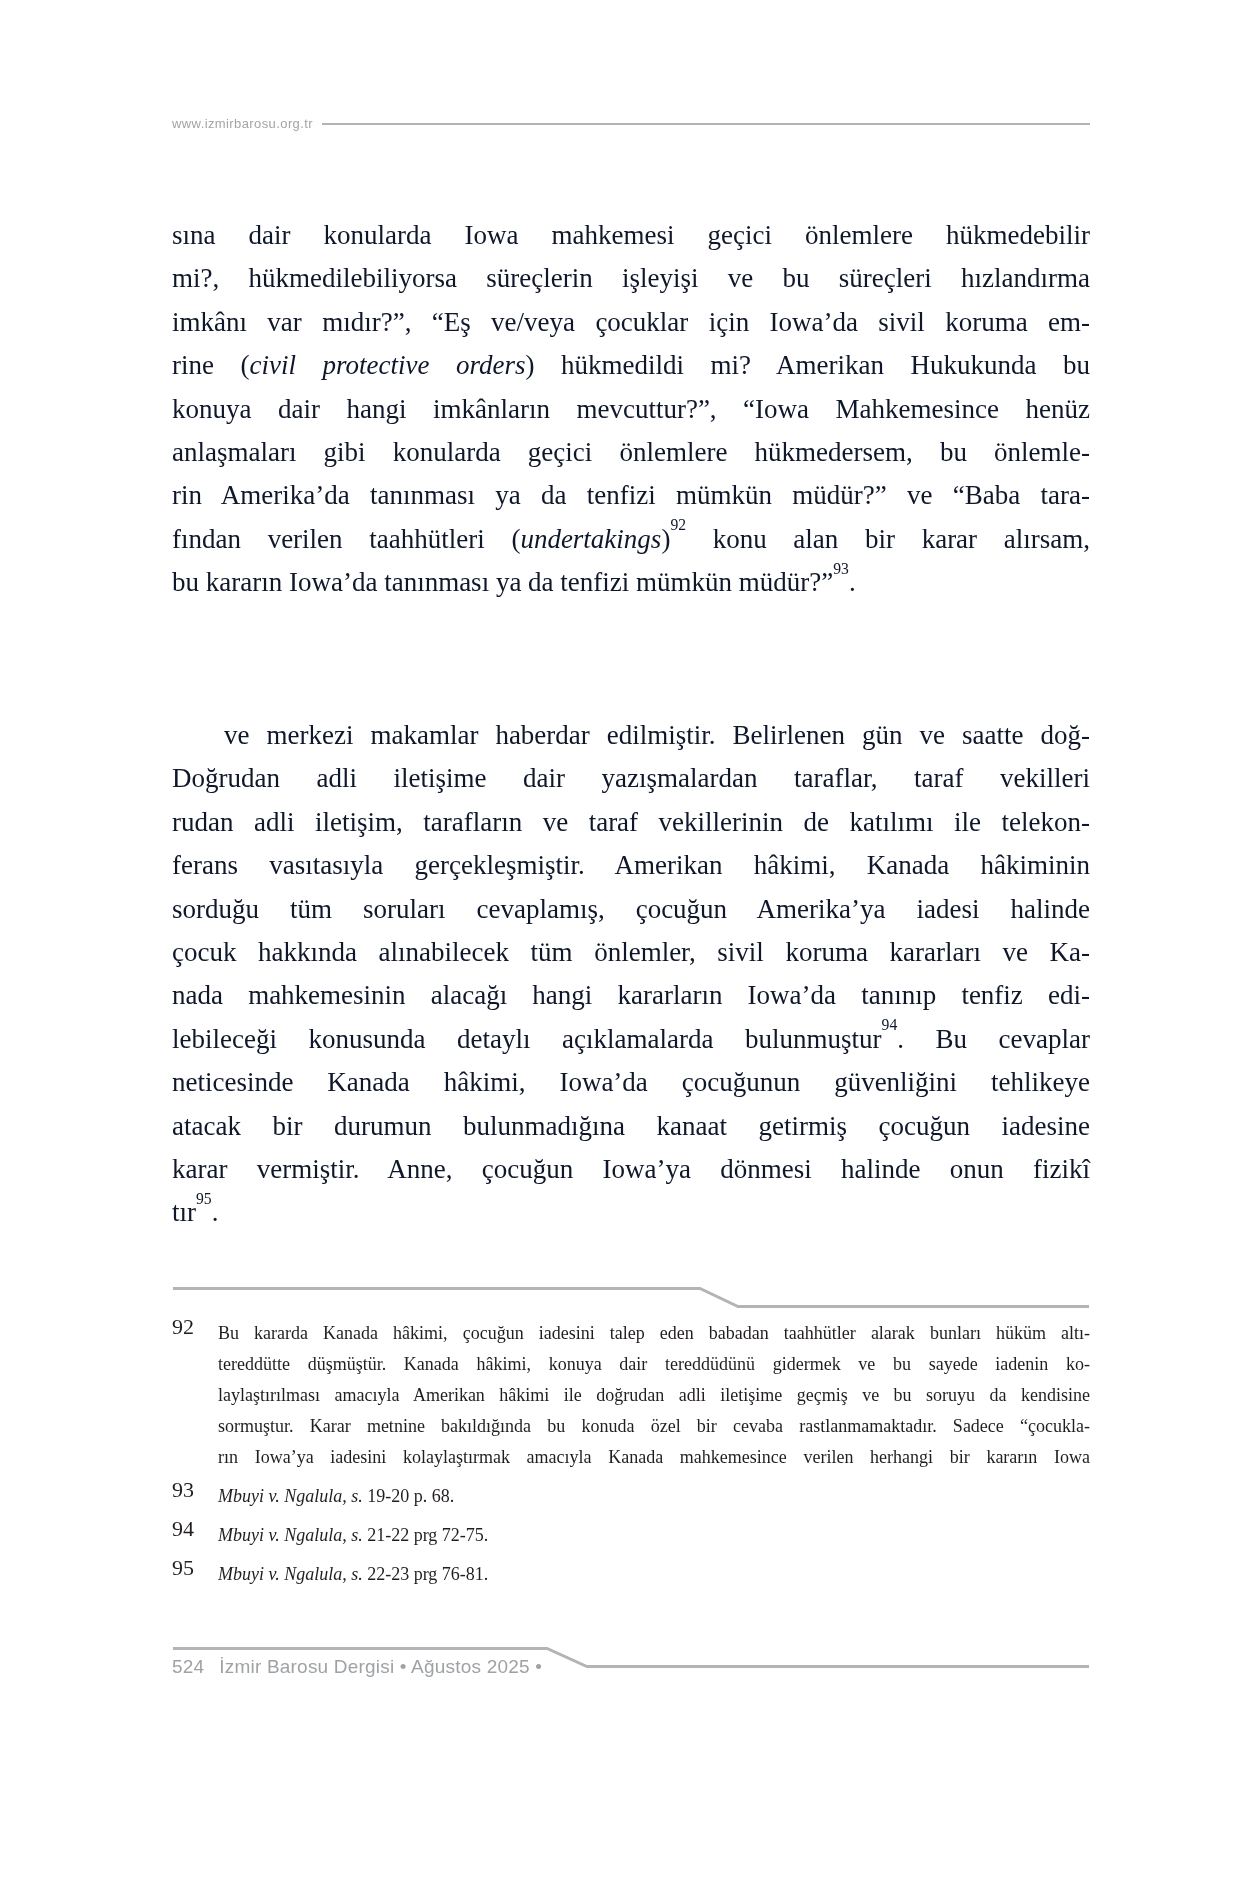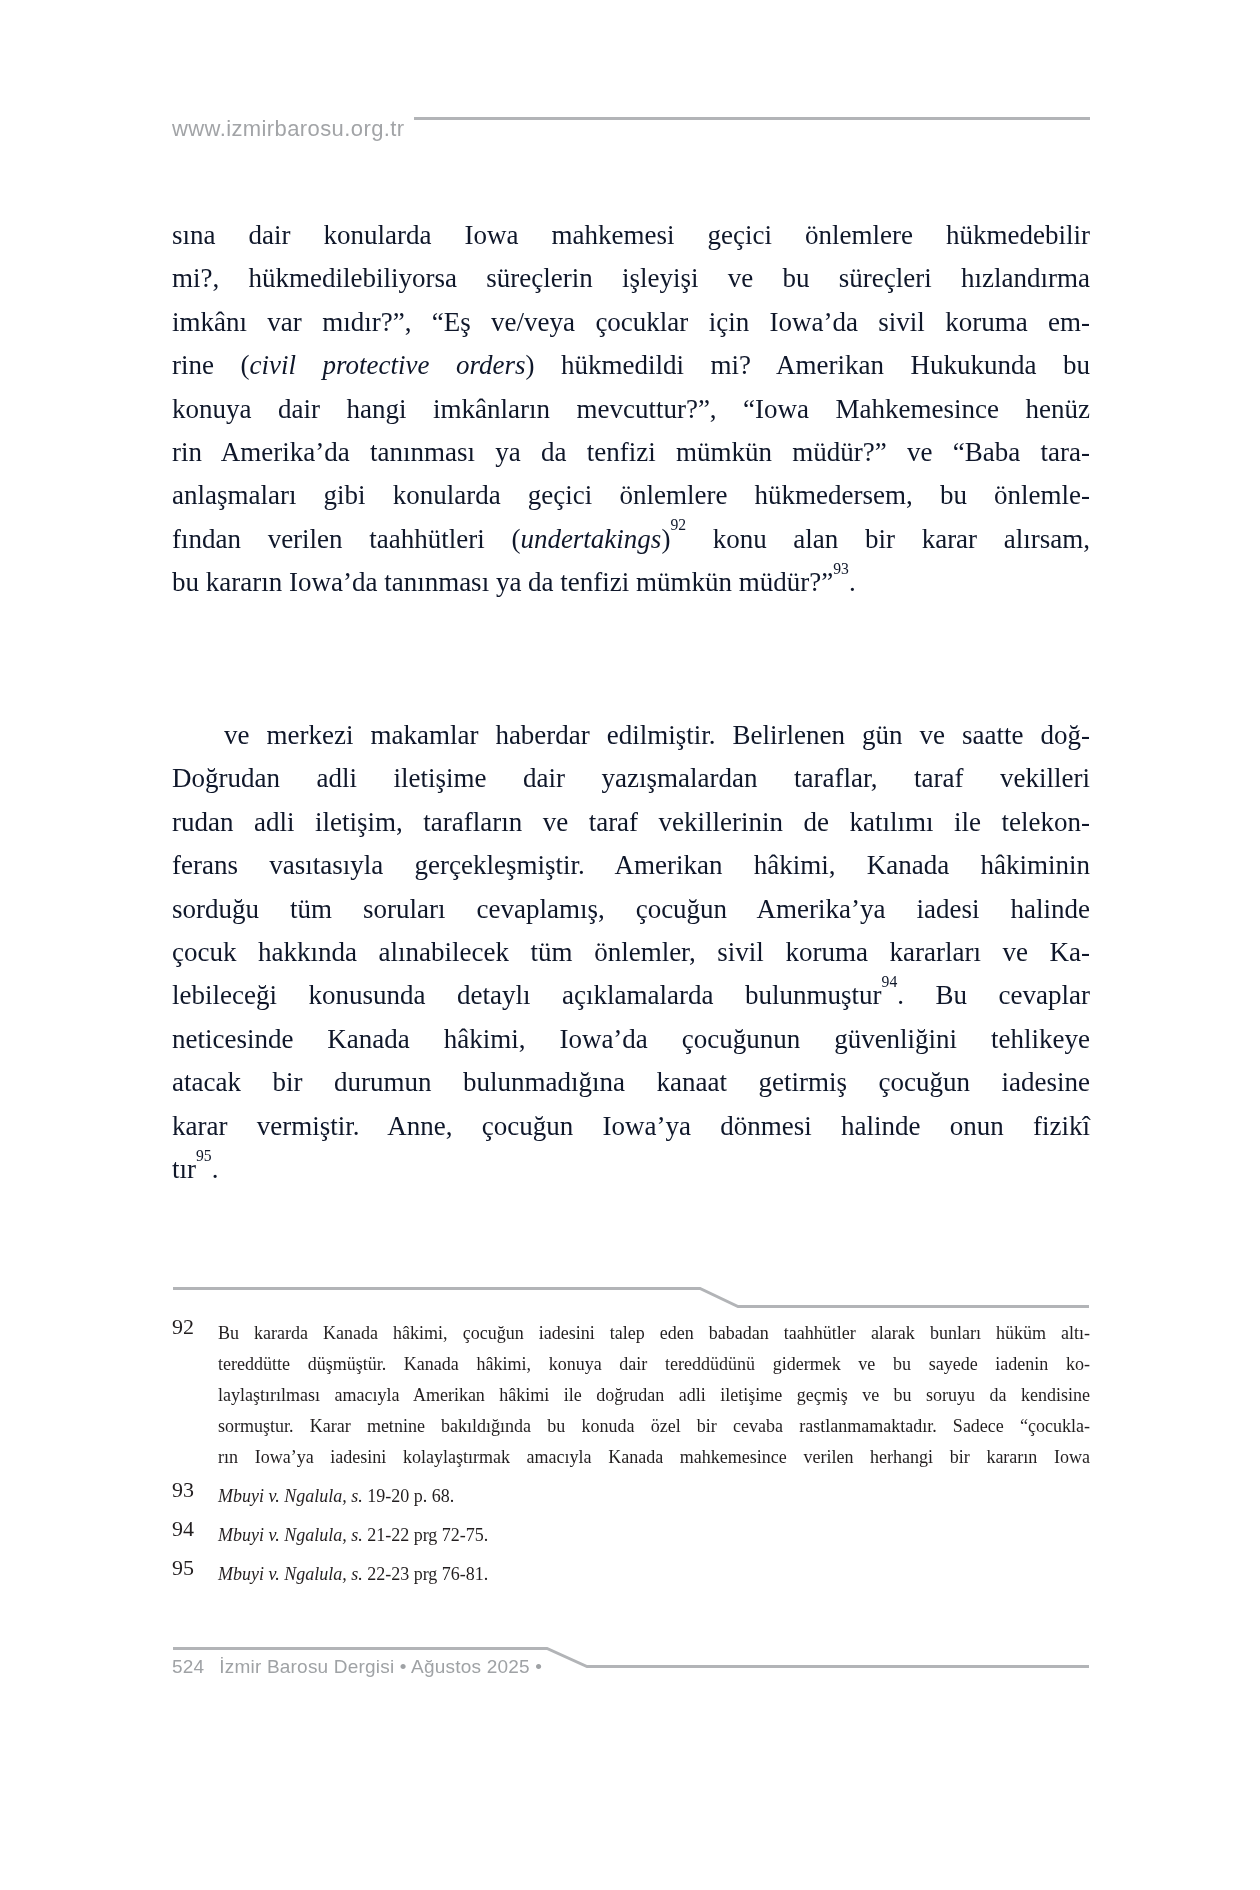--- a/index.html
+++ b/index.html
@@ -4,22 +4,22 @@
 <style>
   html,body { margin:0; padding:0; background:#ffffff; }
   .page {
     position:relative; width:1260px; height:1890px; background:#ffffff;
     overflow:hidden; color:#221e1f;
   }
   .col { position:absolute; left:172px; width:918px; }
 
   
   .page-header {
-    top:116px; display:flex; gap:9px;
-    font-family:"Liberation Sans", sans-serif; font-size:22px;
+    top:116px; display:flex; align-items:center; gap:9px;
+    font-family:"Liberation Sans", sans-serif; font-size:13px;
     color:#a2a4a7; letter-spacing:0.4px;
   }
   .header-rule { flex:1; height:2.5px; background:#b2b4b7; margin-top:1px; }
 
   
   .para {
     font-family:"Liberation Serif", serif; font-size:27px; line-height:43.4px;
     color:#0f172a;
   }
   .para .line { text-align:justify; text-align-last:justify; }
@@ -66,33 +66,34 @@
     <span>www.izmirbarosu.org.tr</span>
     <div class="header-rule"></div>
   </div>
 
   <div class="col para" id="para1">
       <div class="line">sına dair konularda Iowa mahkemesi geçici önlemlere hükmedebilir</div>
       <div class="line">mi?, hükmedilebiliyorsa süreçlerin işleyişi ve bu süreçleri hızlandırma</div>
       <div class="line">imkânı var mıdır?”, “Eş ve/veya çocuklar için Iowa’da sivil koruma em-</div>
       <div class="line">rine (<em>civil protective orders</em>) hükmedildi mi? Amerikan Hukukunda bu</div>
       <div class="line">konuya dair hangi imkânların mevcuttur?”, “Iowa Mahkemesince henüz</div>
+      <div class="line">anlaşmaları gibi konularda geçici önlemlere hükmedersem, bu önlemle-</div>
       <div class="line">rin Amerika’da tanınması ya da tenfizi mümkün müdür?” ve “Baba tara-</div>
-      <div class="line">anlaşmaları gibi konularda geçici önlemlere hükmedersem, bu önlemle-</div>
       <div class="line">fından verilen taahhütleri (<em>undertakings</em>)<sup>92</sup> konu alan bir karar alırsam,</div>
       <div class="line last">bu kararın Iowa’da tanınması ya da tenfizi mümkün müdür?”<sup>93</sup>.</div>
     </div>
 
   <div class="col para indent-first" id="para2">
       <div class="line">ve merkezi makamlar haberdar edilmiştir. Belirlenen gün ve saatte doğ-</div>
       <div class="line">Doğrudan adli iletişime dair yazışmalardan taraflar, taraf vekilleri</div>
       <div class="line">rudan adli iletişim, tarafların ve taraf vekillerinin de katılımı ile telekon-</div>
       <div class="line">ferans vasıtasıyla gerçekleşmiştir. Amerikan hâkimi, Kanada hâkiminin</div>
       <div class="line">sorduğu tüm soruları cevaplamış, çocuğun Amerika’ya iadesi halinde</div>
       <div class="line">çocuk hakkında alınabilecek tüm önlemler, sivil koruma kararları ve Ka-</div>
+      <div class="line">nada mahkemesinin alacağı hangi kararların Iowa’da tanınıp tenfiz edi-</div>
       <div class="line">lebileceği konusunda detaylı açıklamalarda bulunmuştur<sup>94</sup>. Bu cevaplar</div>
       <div class="line">neticesinde Kanada hâkimi, Iowa’da çocuğunun güvenliğini tehlikeye</div>
       <div class="line">atacak bir durumun bulunmadığına kanaat getirmiş çocuğun iadesine</div>
       <div class="line">karar vermiştir. Anne, çocuğun Iowa’ya dönmesi halinde onun fizikî</div>
       <div class="line last">tır<sup>95</sup>.</div>
     </div>
 
   <svg class="divider" style="top:1286px" width="918" height="24">
     <polyline points="1,2.5 528,2.5 566,20.5 917,20.5" fill="none" stroke="#b2b4b7" stroke-width="3"></polyline>
   </svg>

